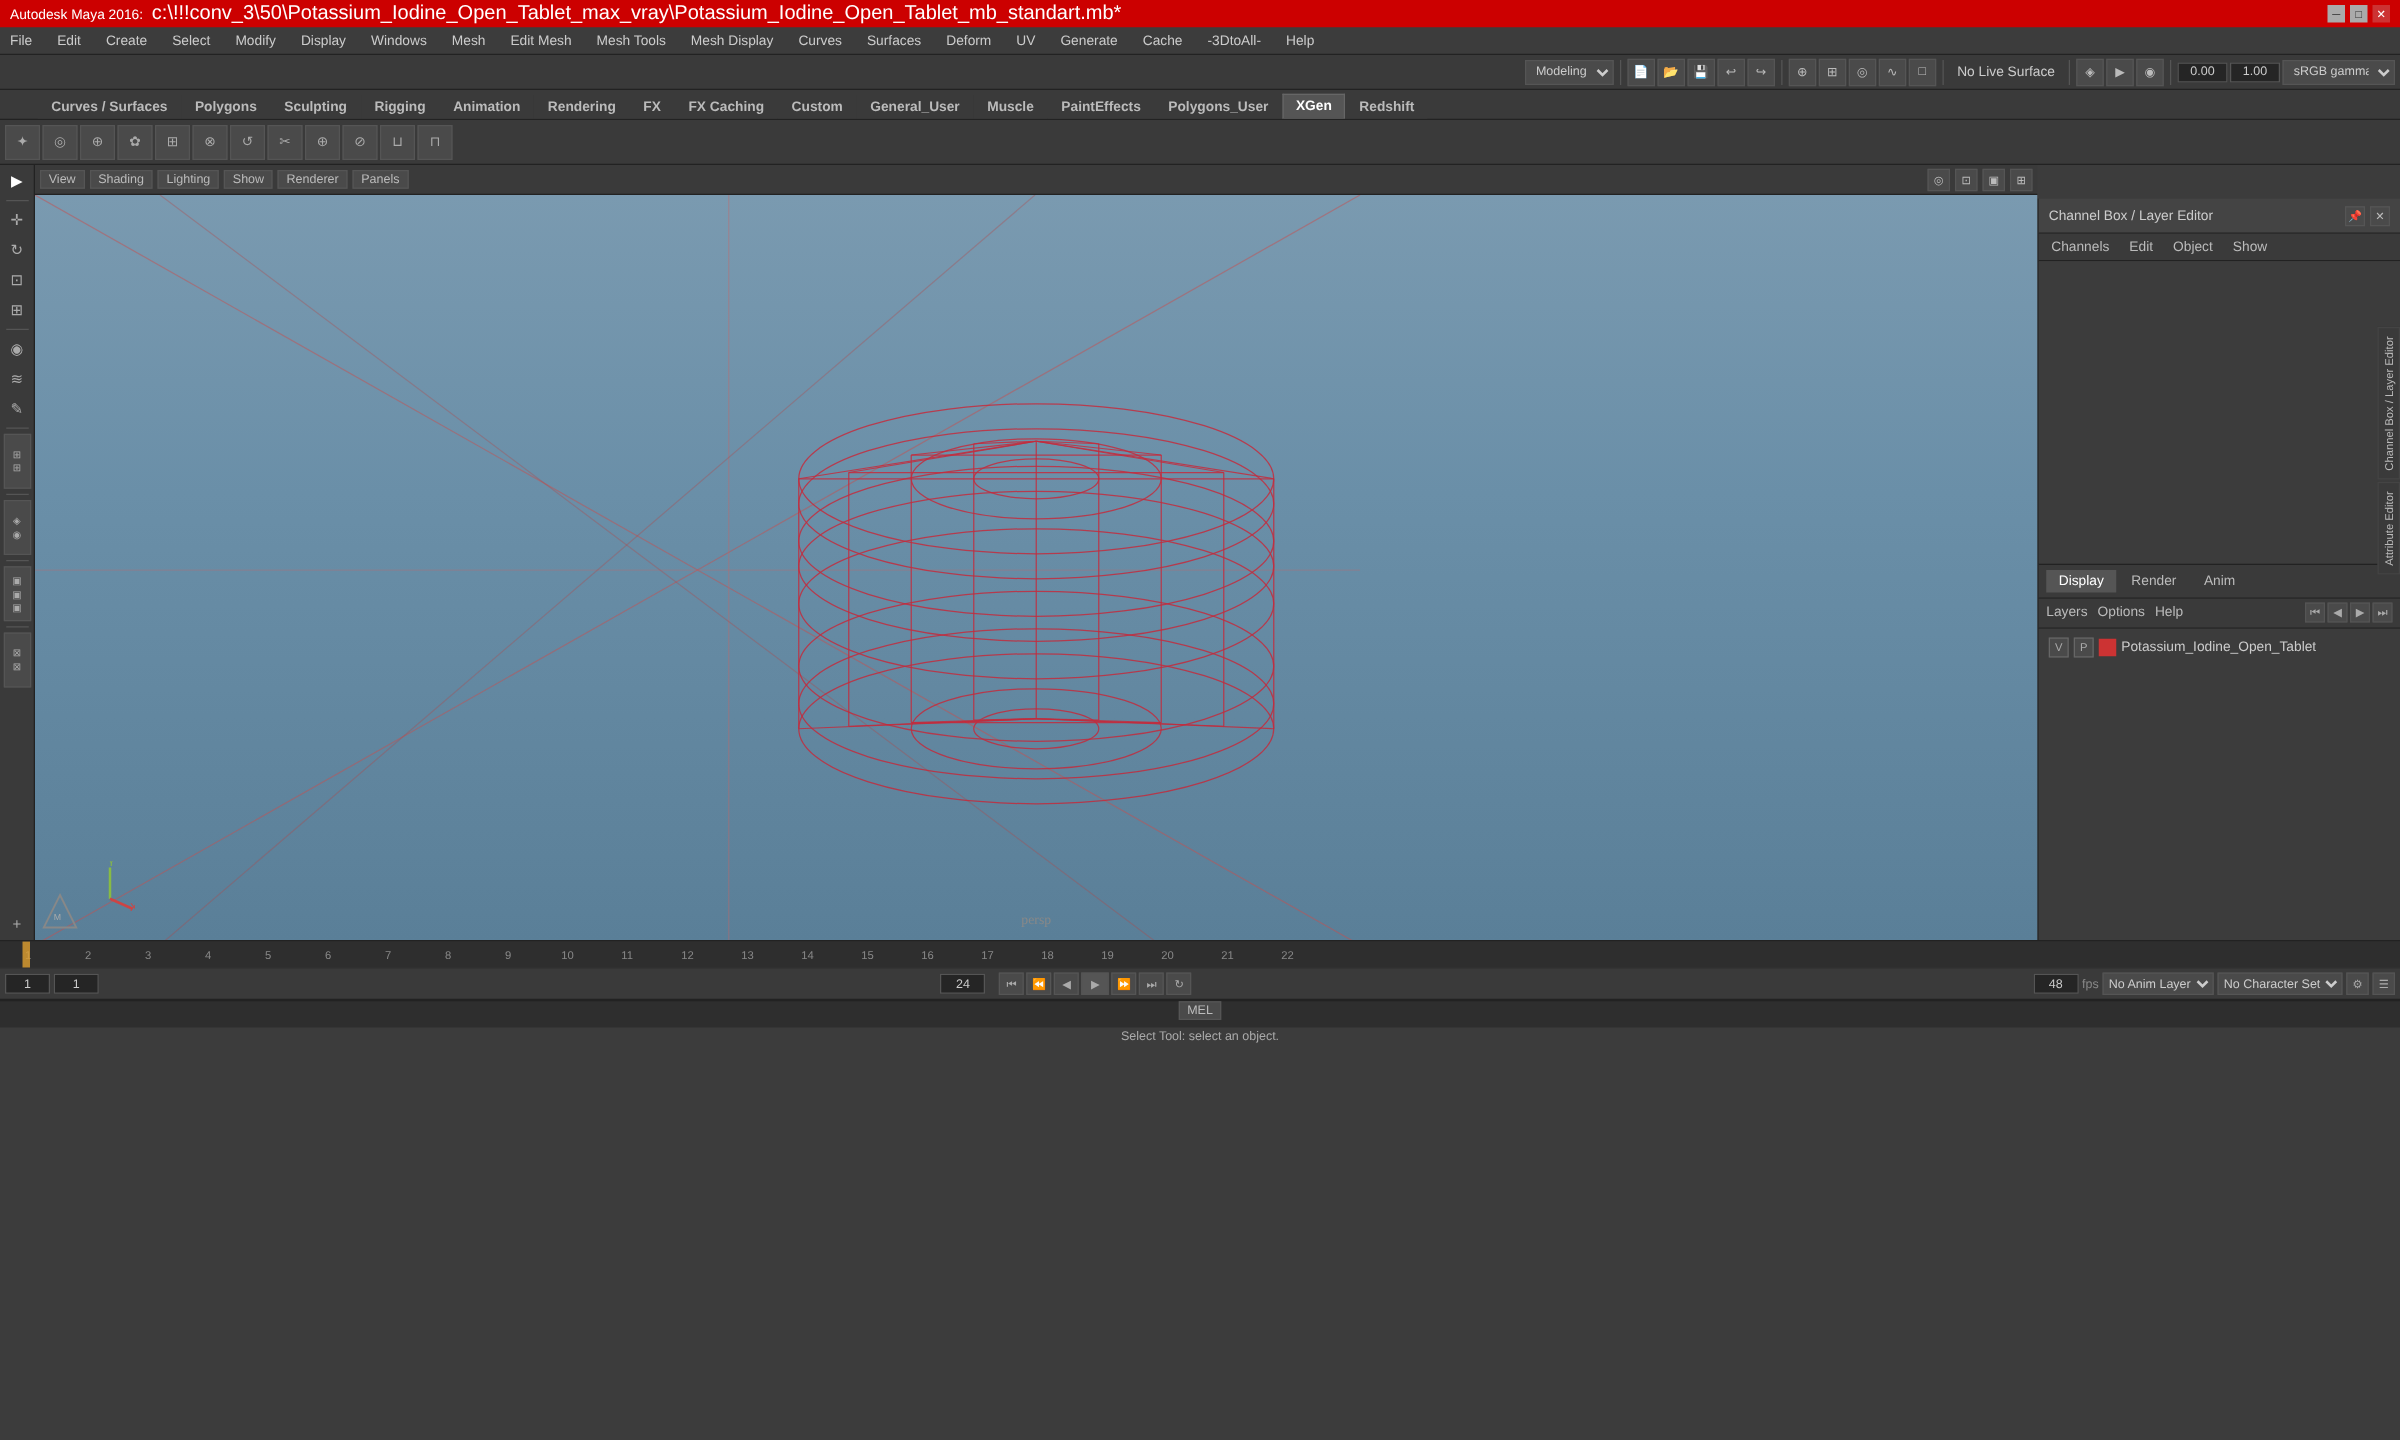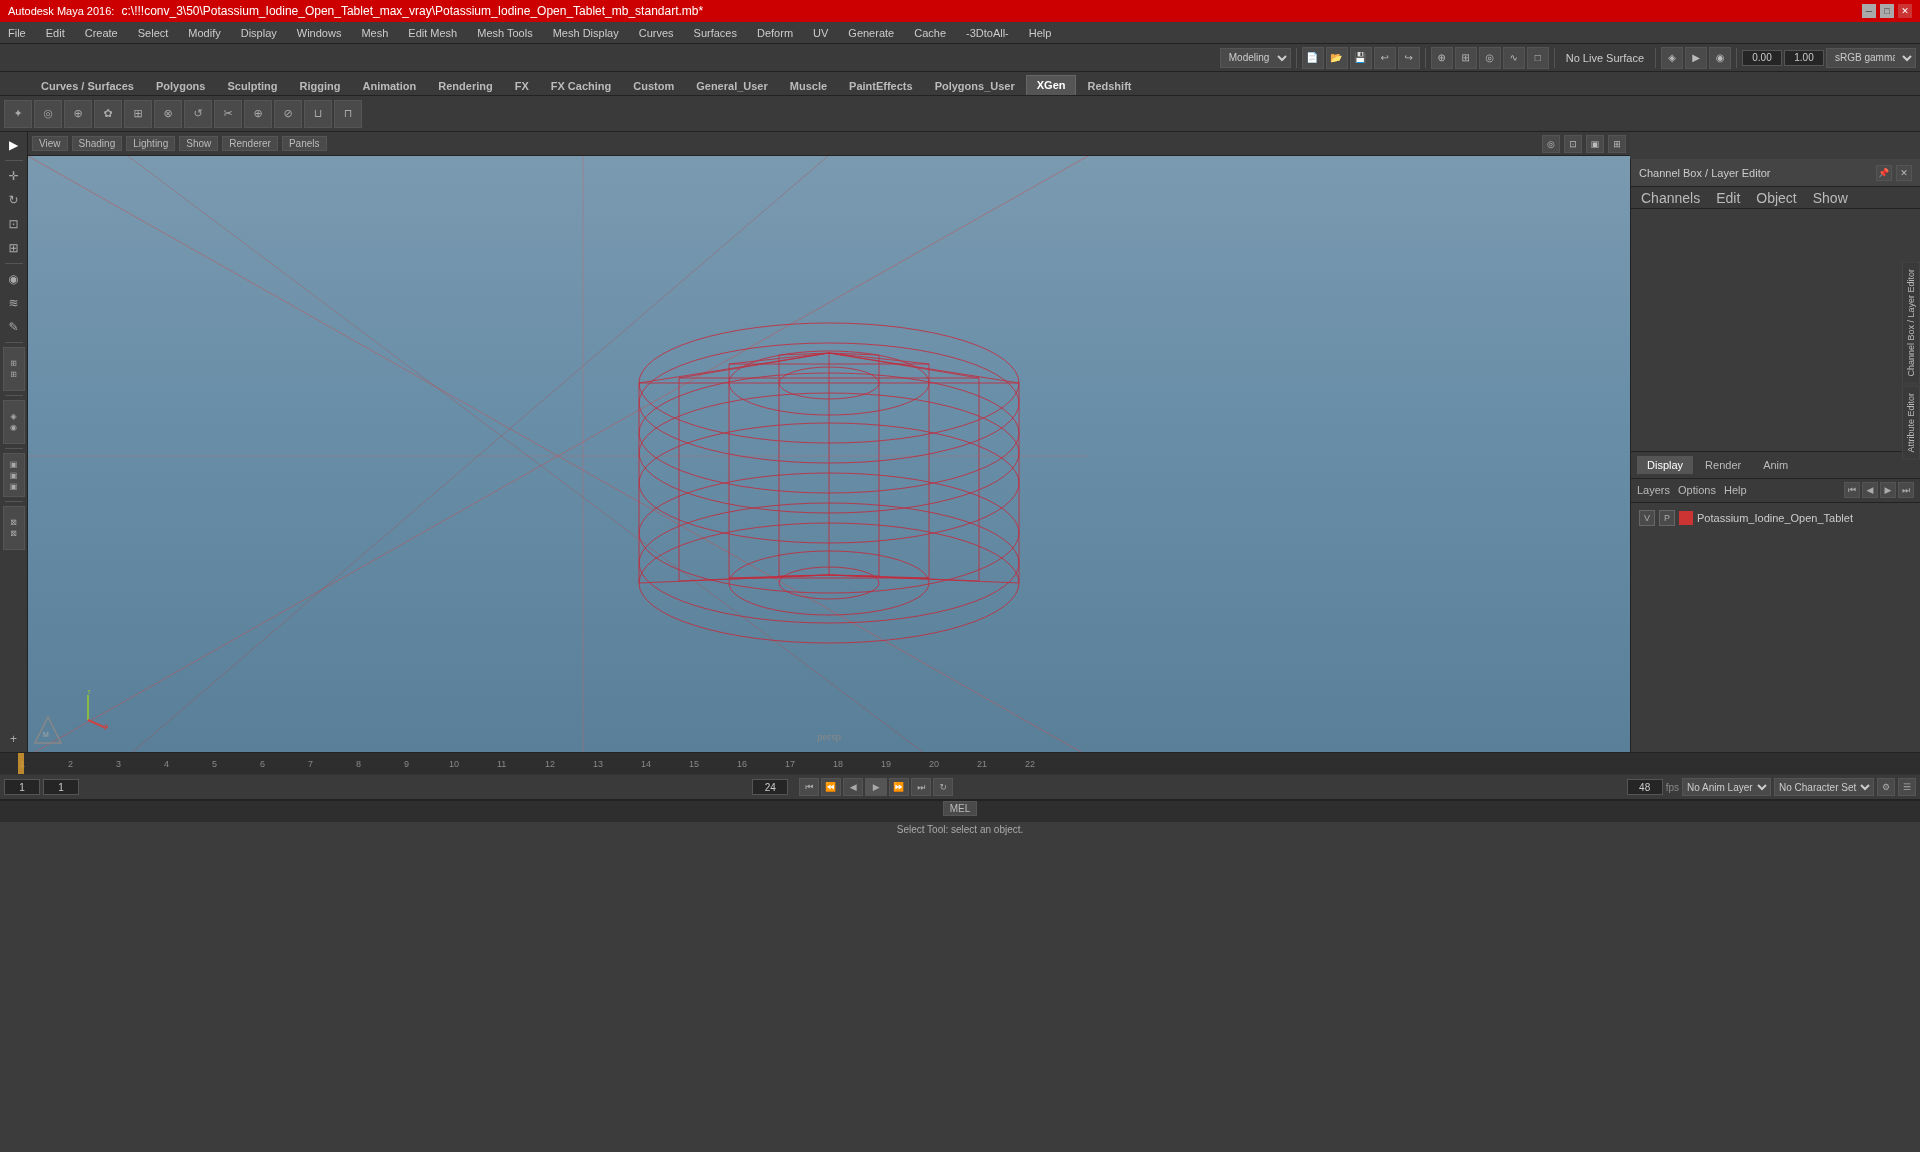--- a/index.html
+++ b/index.html
@@ -100,21 +100,21 @@
       display: flex; flex-direction: column; margin-top: 27px;
     }
 
     #right-panel-header {
       height: 28px; background: #444; display: flex; align-items: center; justify-content: space-between; padding: 0 8px;
       border-bottom: 1px solid #222; font-size: 11px; color: #ccc;
     }
 
     #channel-box-tabs {
       height: 22px; background: #3a3a3a; display: flex; align-items: center; padding: 0 6px; gap: 8px;
-      border-bottom: 1px solid #222; font-size: 14px;
+      border-bottom: 1px solid #222; font-size: 11px;
     }
     .cb-tab { color: #bbb; cursor: pointer; padding: 2px 4px; }
 
     #channel-box-content {
       flex: 1; background: #3c3c3c; overflow-y: auto;
     }
 
     
     #display-tabs {
       height: 28px; background: #3a3a3a; display: flex; align-items: center; padding: 0 6px; gap: 2px;
@@ -170,21 +170,21 @@
     .rvt { writing-mode: vertical-lr; transform: rotate(180deg); background: #3a3a3a; color: #bbb; font-size: 9px; padding: 6px 3px; cursor: pointer; border: 1px solid #444; text-align: center; }
 
     .mel-label { font-size: 10px; color: #bbb; background: #4a4a4a; padding: 1px 6px; border: 1px solid #555; }
   </style>
 </head>
 <body>
 
 <div id="titlebar">
   <span style="font-size:11px; color:#fff;">
     <span>Autodesk Maya 2016:</span>
-    <span style="font-size:12px; margin-left:4px;">c:\!!!conv_3\50\Potassium_Iodine_Open_Tablet_max_vray\Potassium_Iodine_Open_Tablet_mb_standart.mb*</span>
+    <span style="font-size:16px; margin-left:4px;">c:\!!!conv_3\50\Potassium_Iodine_Open_Tablet_max_vray\Potassium_Iodine_Open_Tablet_mb_standart.mb*</span>
   </span>
   <div style="display:flex; gap:4px;">
     <button class="title-btn">─</button>
     <button class="title-btn">□</button>
     <button class="title-btn" style="background:#cc3333; color:#fff;">✕</button>
   </div>
 </div>
 
 <div id="menubar">
   <span class="menu-item">File</span>

